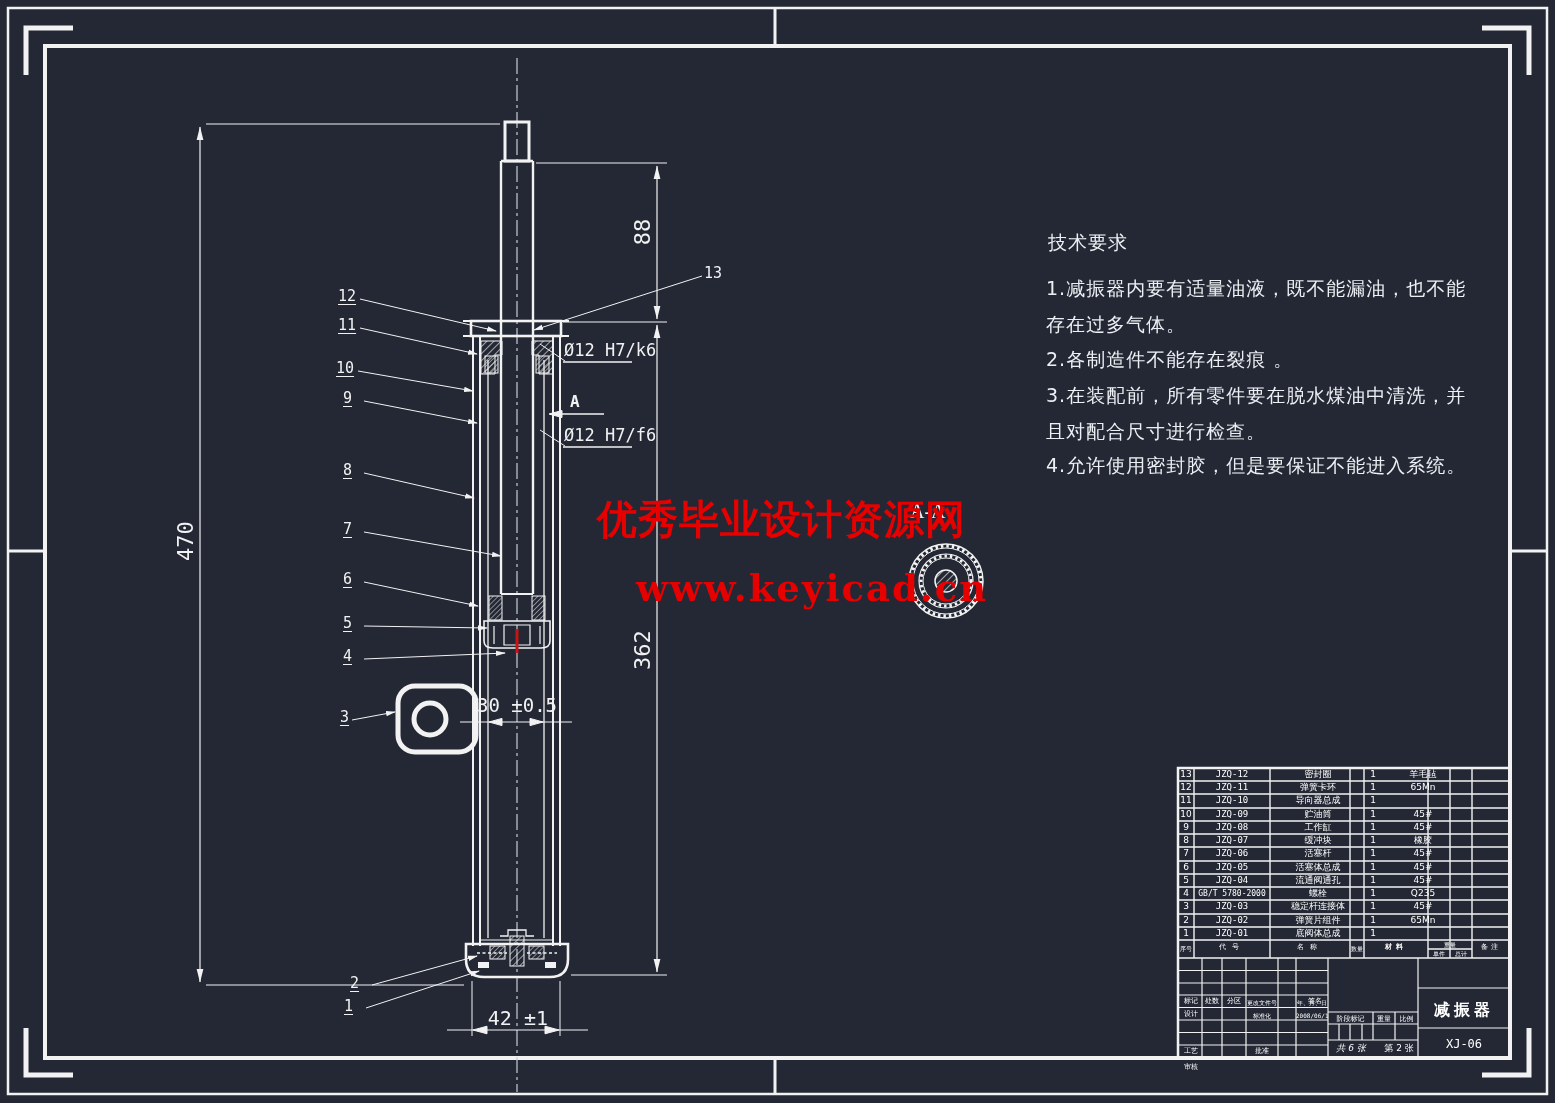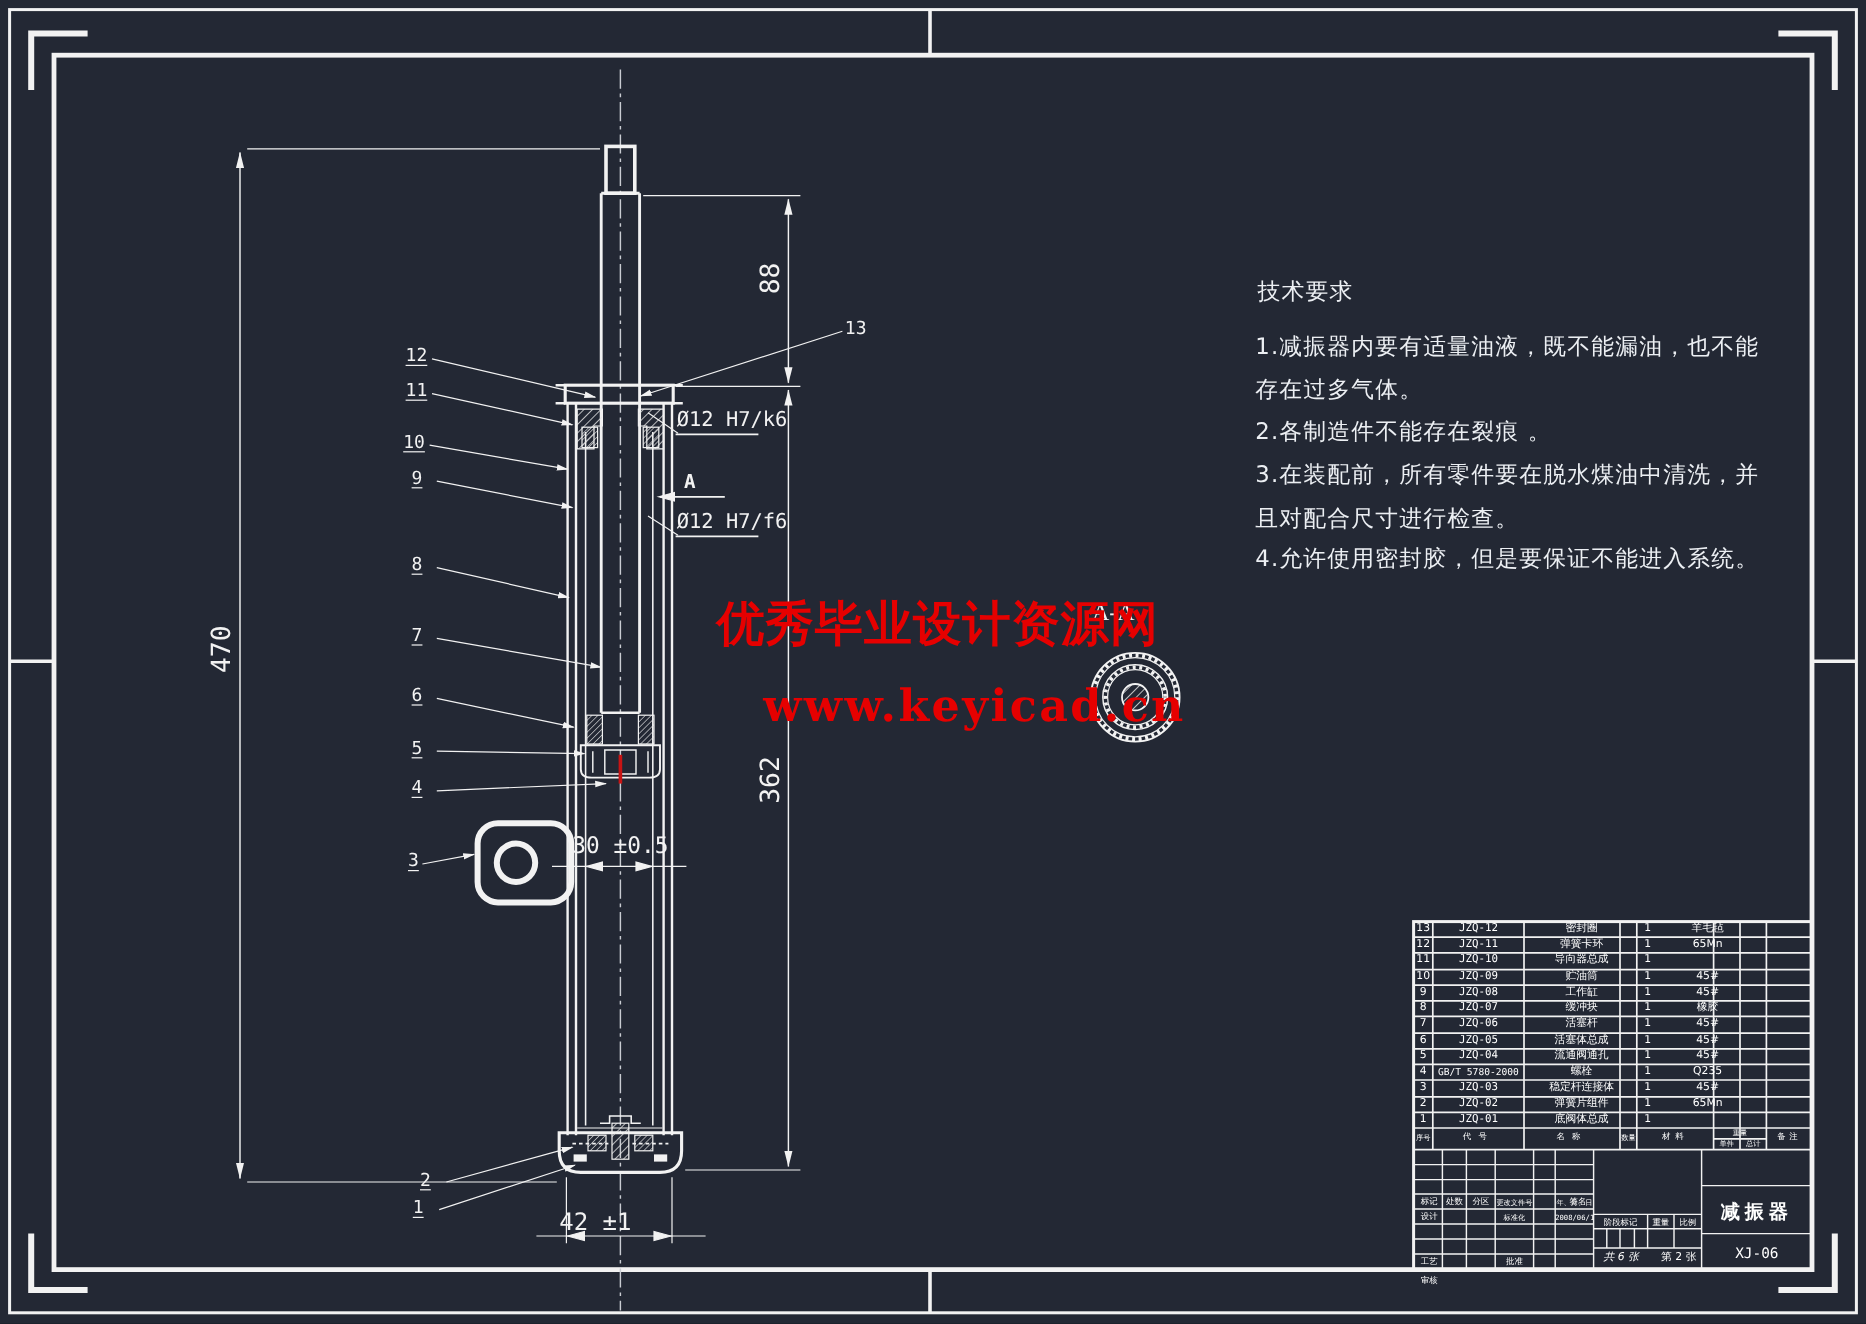--- a/index.html
+++ b/index.html
@@ -158,21 +158,21 @@
         M1339,1024 V1040 M1350,1024 V1040 M1362,1024 V1040
         M1418,988 H1510 M1418,1028 H1510"></path>
     </g>
   </svg>
 
   <div class="abs dim rot" style="left:156px;top:528px;width:60px;height:26px;font-size:22px;">470</div>
   <div class="abs dim rot" style="left:616px;top:219px;width:54px;height:26px;font-size:22px;">88</div>
   <div class="abs dim rot" style="left:616px;top:637px;width:54px;height:26px;font-size:22px;">362</div>
 
   <div class="abs dim" style="left:467px;top:694px;width:100px;font-size:19px;text-align:center;">30 ±0.5</div>
-  <div class="abs dim" style="left:466px;top:1006px;width:100px;font-size:20px;text-align:left;">42 ±1</div>
+  <div class="abs dim" style="left:448px;top:1006px;width:100px;font-size:20px;text-align:right;">42 ±1</div>
   <div class="abs dim" style="left:564px;top:340px;font-size:17px;">Ø12 H7/k6</div>
   <div class="abs dim" style="left:564px;top:425px;font-size:17px;">Ø12 H7/f6</div>
   <div class="abs dim" style="left:570px;top:392px;font-size:16px;font-weight:bold;">A</div>
   <div class="abs dim" style="left:910px;top:500px;font-size:20px;font-family:Liberation Serif, serif;">A-A</div>
 
   <div class="abs callout" style="left:338px;top:287px;">12</div>
   <div class="abs callout" style="left:338px;top:316px;">11</div>
   <div class="abs callout" style="left:336px;top:359px;">10</div>
   <div class="abs callout" style="left:343px;top:389px;">9</div>
   <div class="abs callout" style="left:343px;top:461px;">8</div>
@@ -196,21 +196,21 @@
   </div>
 
   <div class="abs wm" style="left:597px;top:492px;font-size:40px;letter-spacing:1px;">优秀毕业设计资源网</div>
   <div class="abs wm" style="left:636px;top:566px;font-size:37px;letter-spacing:2px;">www.keyicad.cn</div>
 
   <div>
     <div class="abs tb tb6" style="left:1178px;top:943px;width:16px;">序号</div>
     <div class="abs tb" style="left:1194px;top:942px;width:76px;letter-spacing:6px;">代号</div>
     <div class="abs tb" style="left:1270px;top:942px;width:80px;letter-spacing:6px;">名称</div>
     <div class="abs tb tb6" style="left:1350px;top:943px;width:14px;">数量</div>
-    <div class="abs tb" style="left:1364px;top:942px;width:64px;letter-spacing:4px;">材料</div>
+    <div class="abs tb" style="left:1364px;top:942px;width:64px;letter-spacing:4px;font-weight:bold;">材料</div>
     <div class="abs tb tb6" style="left:1428px;top:941px;width:44px;line-height:8px;">重量</div>
     <div class="abs tb tb6" style="left:1428px;top:950px;width:22px;line-height:8px;">单件</div>
     <div class="abs tb tb6" style="left:1450px;top:950px;width:22px;line-height:8px;">总计</div>
     <div class="abs tb" style="left:1472px;top:942px;width:38px;letter-spacing:3px;">备注</div>
   </div>
 
   <div class="bom-row" style="top:768px;">
     <span class="c-seq">13</span>
       <span class="c-code">JZQ-12</span>
       <span class="c-name">密封圈</span>

